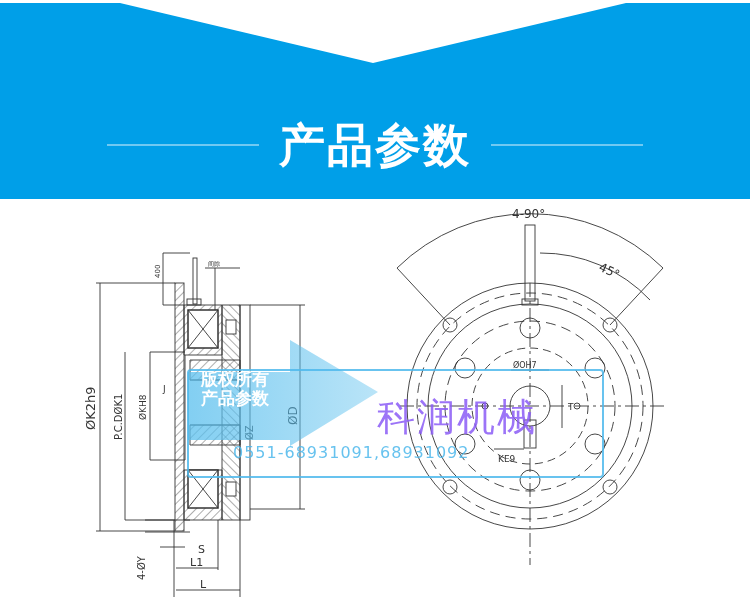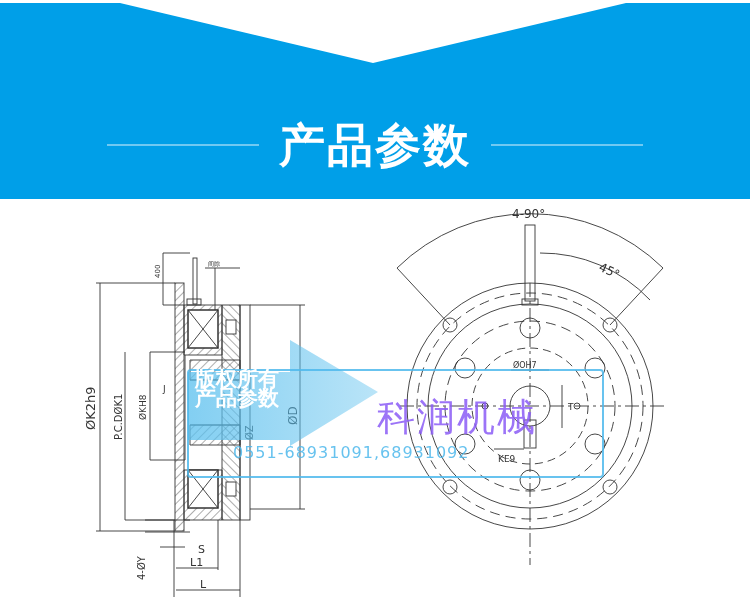--- a/index.html
+++ b/index.html
@@ -5,21 +5,21 @@
   html, body { margin:0; padding:0; background:#ffffff; }
   body { width:750px; height:597px; position:relative; overflow:hidden; font-family:"DejaVu Sans", sans-serif; }
   .banner { position:absolute; left:0; top:0; width:750px; height:199px; background:#009fe8; }
   .banner svg.notch { position:absolute; left:0; top:0; }
   .title-wrap { position:absolute; left:0; top:110px; width:750px; height:70px; display:flex; align-items:center; justify-content:center; }
   .title-line { height:2px; background:#7ccdf3; width:152px; opacity:0.9; }
   .title-text { color:#ffffff; font-family:"DejaVu Sans", sans-serif; font-weight:bold; font-size:46px; letter-spacing:2px; margin:0 20px; line-height:1; }
   .drawing { position:absolute; left:0; top:199px; width:750px; height:398px; }
   .wm-big { position:absolute; left:377px; top:392px; color:#8b5cf6; font-size:38px; font-family:"DejaVu Sans", sans-serif; opacity:0.85; letter-spacing:2px; }
   .wm-phone { position:absolute; left:233px; top:443px; color:#4db8ec; font-size:16px; font-family:"DejaVu Sans", sans-serif; opacity:0.85; letter-spacing:1px; }
-  .wm-copy { position:absolute; left:195px; top:370px; color:#ffffff; font-size:21px; font-weight:bold; line-height:19px; font-family:"DejaVu Sans", sans-serif; }
+  .wm-copy { position:absolute; left:201px; top:370px; color:#ffffff; font-size:17px; font-weight:bold; line-height:19px; font-family:"DejaVu Sans", sans-serif; }
 </style>
 </head>
 <body>
 
 <div class="banner">
   <svg class="notch" width="750" height="80" viewBox="0 0 750 80">
     <rect x="0" y="0" width="750" height="3" fill="#ffffff"></rect>
     <polygon points="120,3 626,3 373,63" fill="#ffffff"></polygon>
   </svg>
   <div class="title-wrap">

